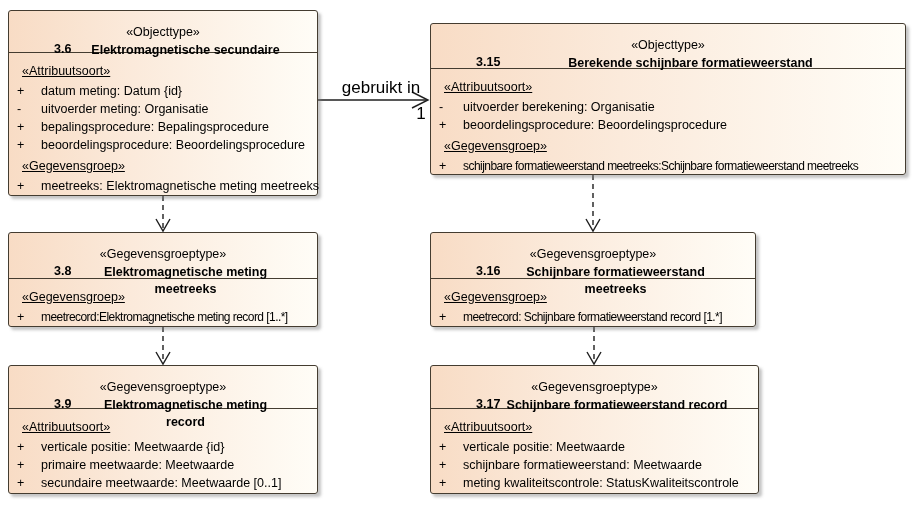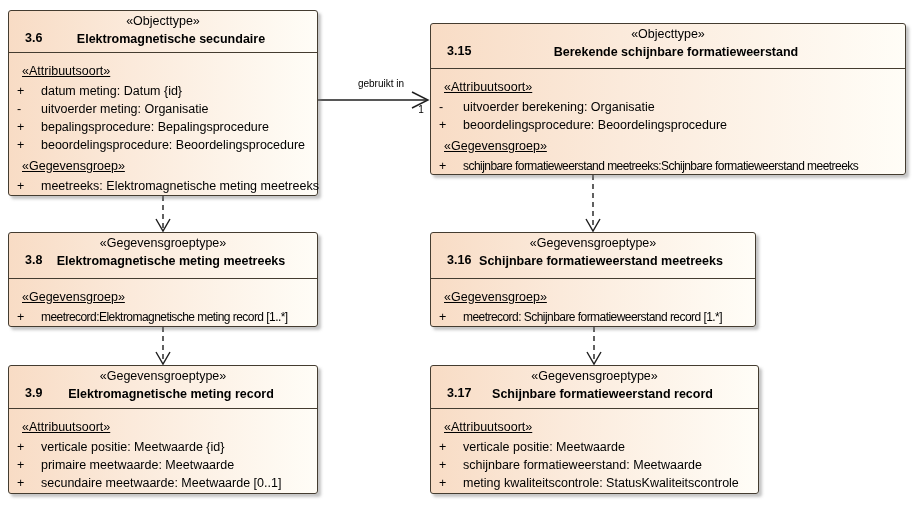--- a/index.html
+++ b/index.html
@@ -1,29 +1,29 @@
 <!DOCTYPE html>
 <html style="--fill-l: #f8dcc5; --fill-r: #fffdf7; --node-border: #443c30;"><head>
 <meta charset="utf-8">
 <style>
   html,body{margin:0;padding:0;background:#fff;}
   .canvas{position:relative;width:918px;height:509px;background:#ffffff;
     font-family:"Liberation Sans",sans-serif;color:#000;overflow:hidden;}
   .wires{position:absolute;left:0;top:0;}
   .wires line,.wires polyline{stroke:#1f1f1f;stroke-width:1.4;fill:none;}
   .dash{stroke-dasharray:5 4;}
-  .lbl{position:absolute;font-size:10px;text-align:center;white-space:nowrap;}
+  .lbl{position:absolute;font-size:17px;text-align:center;white-space:nowrap;}
   .node{position:absolute;box-sizing:border-box;
     border:1.5px solid var(--node-border,#443c30);border-radius:3px;
     background:linear-gradient(90deg,var(--fill-l,#f8dcc5) 0%,#fbeadb 40%,var(--fill-r,#fffdf7) 100%);
     box-shadow:3px 3px 3px var(--shadow,rgba(125,125,125,0.45));}
   .hdr{position:relative;border-bottom:1.5px solid var(--node-border,#443c30);
-    box-sizing:border-box;padding-top:2px;}
+    box-sizing:border-box;padding-top:13px;}
   .stereo{text-align:center;font-size:12.5px;line-height:16px;}
-  .tline{position:relative;margin-top:2px;}
+  .tline{position:relative;margin-top:2px;margin-left:29px;}
   .num{position:absolute;left:16px;top:0;font-weight:bold;font-size:12.5px;}
   .ttl{text-align:center;font-weight:bold;font-size:12.5px;line-height:17px;padding:0 30px 0 46px;}
   .bdy{padding-top:6px;font-size:12.5px;}
   .sect{margin:3px 0 2px 13px;line-height:18px;text-decoration:underline;}
   .row{display:flex;line-height:18px;}
   .pfx{flex:none;width:24px;padding-left:8px;}
   .atr{white-space:nowrap;}
   .cond{letter-spacing:-0.55px;font-size:12px;}
 </style>
 </head>

